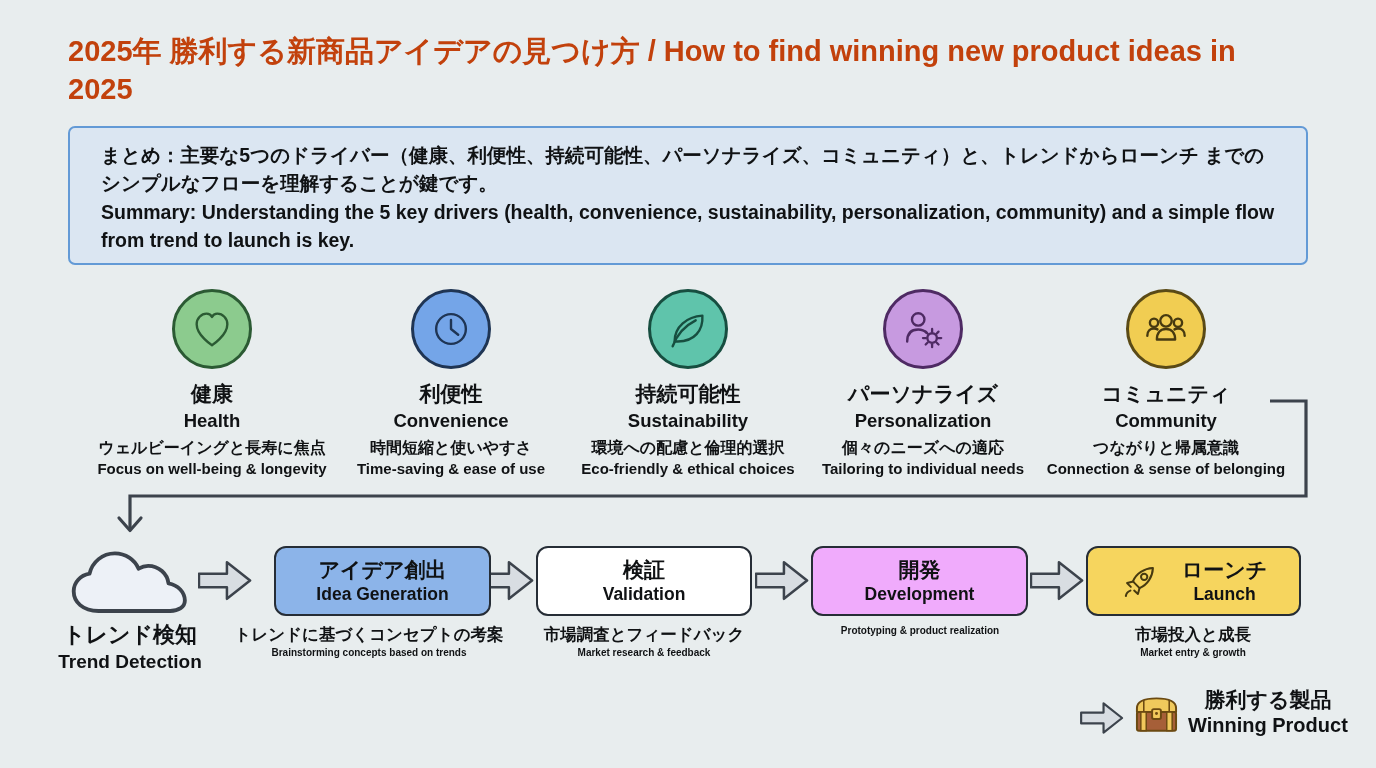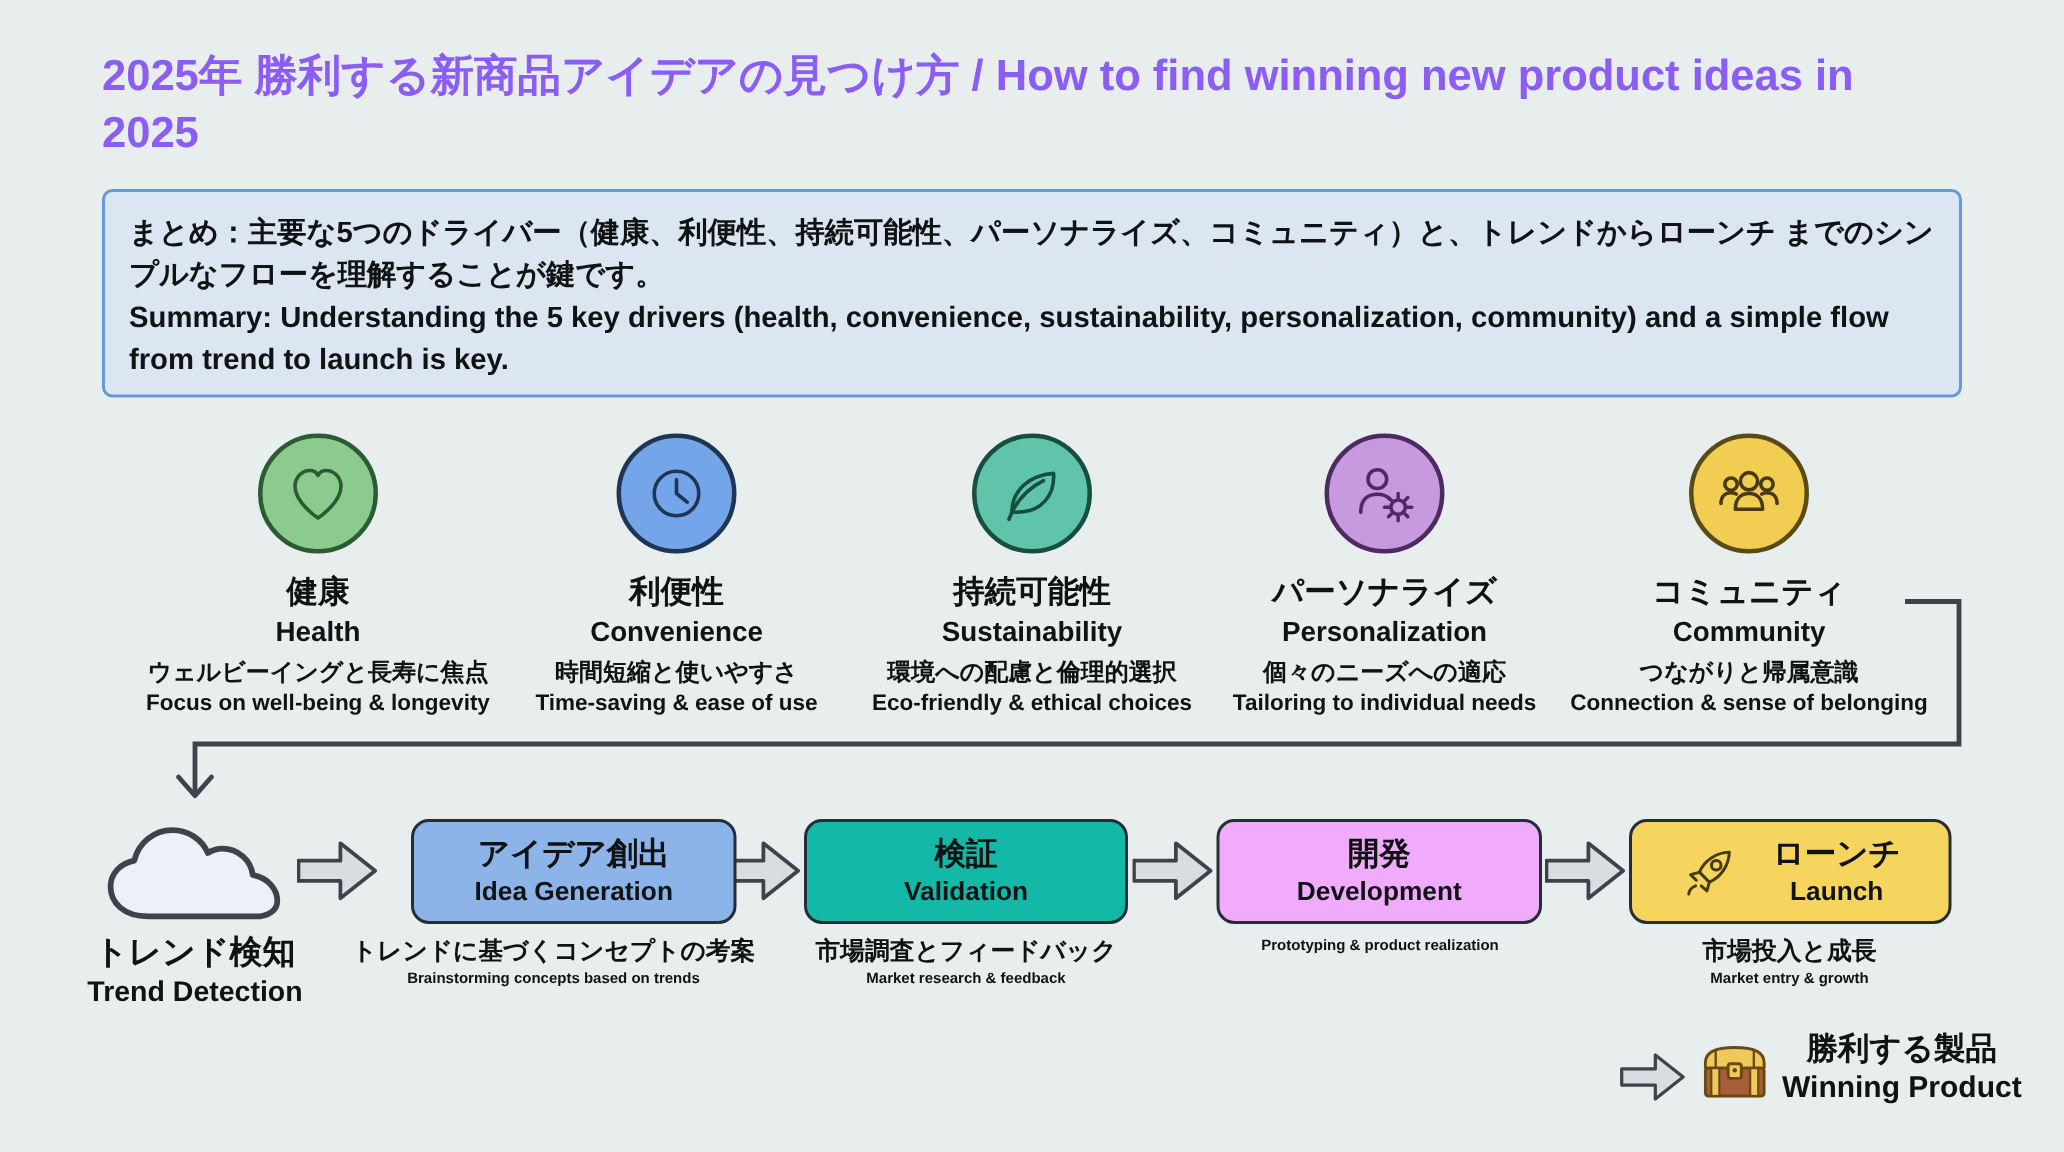--- a/index.html
+++ b/index.html
@@ -5,27 +5,27 @@
   * { margin:0; padding:0; box-sizing:border-box; }
   html,body { width:1376px; height:768px; }
   body {
     font-family:"Liberation Sans","DejaVu Sans",sans-serif;
     background:#e8edee; color:#101214; overflow:hidden;
   }
   #canvas { position:relative; width:1376px; height:768px; background:#e8edee; }
 
   .page-title {
     position:absolute; left:68px; top:32px; width:1240px;
-    font-size:29px; font-weight:bold; line-height:1.32; color:#8b5cf6;
+    font-size:29px; font-weight:bold; line-height:1.32; color:#c2410c;
   }
 
   .summary-box {
     position:absolute; left:68px; top:126px; width:1240px; height:139px;
     background:#dbe6f2; border:2px solid #639ad6; border-radius:7px;
-    padding:13px 16px; font-size:19.5px; font-weight:bold; line-height:1.45;
+    padding:13px 31px; font-size:19.5px; font-weight:bold; line-height:1.45;
   }
 
   
   .driver { position:absolute; top:289px; display:flex; flex-direction:column; align-items:center; text-align:center; }
   .driver-circle {
     width:80px; height:80px; border-radius:50%;
     display:flex; align-items:center; justify-content:center; border:3px solid;
   }
   .d1 .driver-circle { background:#8ccb8e; border-color:#2b5a33; }
   .d2 .driver-circle { background:#74a5e8; border-color:#1f3554; }
@@ -44,21 +44,21 @@
   .cloud-wrap { position:absolute; left:64px; top:541px; }
   .trend-label { position:absolute; left:18px; top:620px; width:224px; text-align:center; }
   .trend-jp { font-size:22px; font-weight:bold; }
   .trend-en { font-size:19px; font-weight:bold; margin-top:1px; }
 
   .flow-box {
     position:absolute; top:546px; height:70px; border:2.5px solid #262d36; border-radius:12px;
     display:flex; flex-direction:column; align-items:center; justify-content:center; text-align:center;
   }
   .fb1 { left:260px; width:217px; background:#8cb4e9;margin-left:14px; }
-  .fb2 { left:536px; width:216px; background:#14b8a6; }
+  .fb2 { left:536px; width:216px; background:#ffffff; }
   .fb3 { left:811px; width:217px; background:#f0abfc; }
   .fb4 { left:1086px; width:215px; background:#f6d55e; flex-direction:row; gap:22px; }
   .fb-jp { font-size:21px; font-weight:bold; line-height:1.15; }
   .fb-en { font-size:17.5px; font-weight:bold; line-height:1.15; margin-top:2px; }
 
   .block-arrow { position:absolute; top:559px; }
   .ba1 { left:198px; } .ba2 { left:480px; } .ba3 { left:755px; } .ba4 { left:1030px; }
 
   .flow-label { position:absolute; top:624px; text-align:center; line-height:1.32; }
   .fl1 { left:223px; width:292px; }

